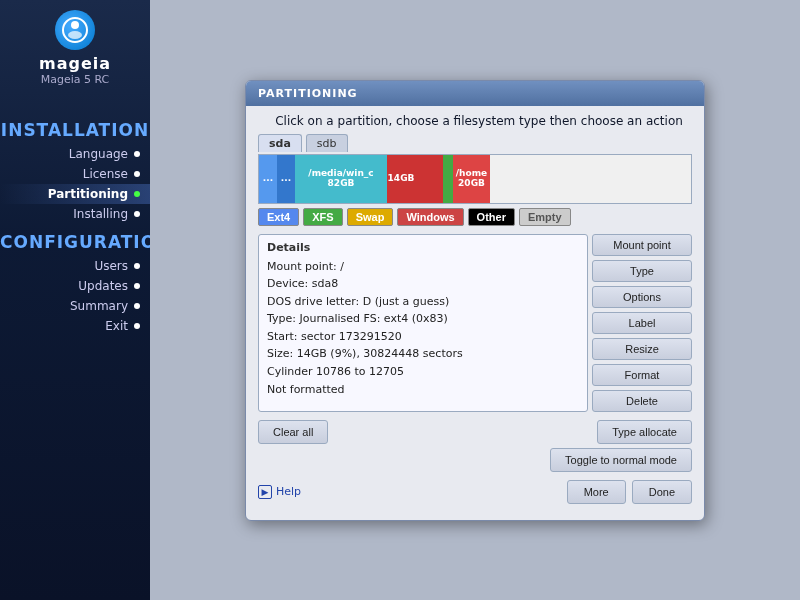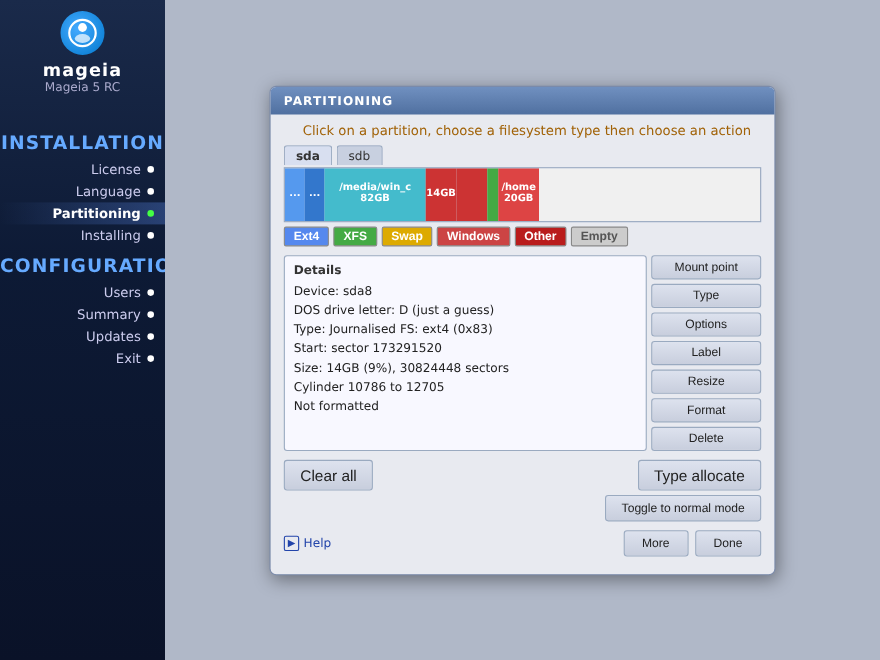--- a/index.html
+++ b/index.html
@@ -109,21 +109,21 @@
       background: linear-gradient(180deg, #7090c0, #5070a0);
       color: #fff;
       font-size: 11px;
       font-weight: bold;
       padding: 6px 12px;
       border-radius: 5px 5px 0 0;
       letter-spacing: 1px;
     }
     .dialog-instruction {
       text-align: center;
-      color: #a16207;
+      color: #0f172a;
       font-size: 12px;
       padding: 8px 4px 6px 12px;
     }
 
     
     .partition-area {
       padding: 0 12px;
     }
     .drive-tabs {
       display: flex;
@@ -179,21 +179,21 @@
       border-radius: 2px;
       font-size: 11px;
       font-weight: bold;
       cursor: pointer;
       color: #fff;
     }
     .leg-ext4 { background: #5588ee; }
     .leg-xfs { background: #44aa44; }
     .leg-swap { background: #ddaa00; }
     .leg-windows { background: #cc4444; }
-    .leg-other { background: #b91c1c; }
+    .leg-other { background: #000000; }
     .leg-empty { background: #cccccc; color: #555; }
 
     
     .middle-row {
       display: flex;
       gap: 4px;
       padding: 8px 12px 0 12px;
     }
     .details-box {
       flex: 1;
@@ -236,21 +236,21 @@
       display: flex;
       justify-content: space-between;
       align-items: center;
       padding: 8px 12px 0 12px;
     }
     .bottom-btn {
       background: linear-gradient(180deg, #dde2ee, #c8cedd);
       border: 1px solid #9aaac0;
       border-radius: 3px;
       padding: 5px 14px;
-      font-size: 14px;
+      font-size: 11px;
       cursor: pointer;
       color: #222;
     }
     .bottom-row-right { display: flex; gap: 6px; }
 
     
     .toggle-row {
       display: flex;
       justify-content: flex-end;
       padding: 4px 12px 0 12px;
@@ -311,48 +311,48 @@
         <ellipse cx="14" cy="19" rx="7" ry="4" fill="#fff" opacity="0.7"></ellipse>
       </svg>
     </div>
     <div class="logo-text">mageia</div>
     <div class="app-version">Mageia 5 RC</div>
   </div>
 
   <div class="section-header">INSTALLATION</div>
 
   <div class="nav-item">
+    <span>Language</span>
+    <span class="dot white"></span>
+  </div>
+  <div class="nav-item">
     <span>License</span>
-    <span class="dot white"></span>
-  </div>
-  <div class="nav-item">
-    <span>Language</span>
     <span class="dot white"></span>
   </div>
   <div class="nav-item active active-item">
     <span>Partitioning</span>
     <span class="dot green"></span>
   </div>
   <div class="nav-item">
     <span>Installing</span>
     <span class="dot white"></span>
   </div>
 
   <div class="section-header">CONFIGURATION</div>
 
   <div class="nav-item">
     <span>Users</span>
     <span class="dot white"></span>
   </div>
   <div class="nav-item">
+    <span>Updates</span>
+    <span class="dot white"></span>
+  </div>
+  <div class="nav-item">
     <span>Summary</span>
-    <span class="dot white"></span>
-  </div>
-  <div class="nav-item">
-    <span>Updates</span>
     <span class="dot white"></span>
   </div>
   <div class="nav-item">
     <span>Exit</span>
     <span class="dot white"></span>
   </div>
 </div>
 
 <div class="main">
   <div class="dialog">
@@ -402,20 +402,21 @@
         <button class="legend-btn leg-windows">Windows</button>
         <button class="legend-btn leg-other">Other</button>
         <button class="legend-btn leg-empty">Empty</button>
       </div>
     </div>
 
     <div class="middle-row">
       <div class="details-box">
         <div class="details-title">Details</div>
         <div class="details-text" id="details-lines">
+            <div>Mount point: /</div>
             <div>Device: sda8</div>
             <div>DOS drive letter: D (just a guess)</div>
             <div>Type: Journalised FS: ext4 (0x83)</div>
             <div>Start: sector 173291520</div>
             <div>Size: 14GB (9%), 30824448 sectors</div>
             <div>Cylinder 10786 to 12705</div>
             <div>Not formatted</div>
           </div>
       </div>
       <div class="action-buttons">

